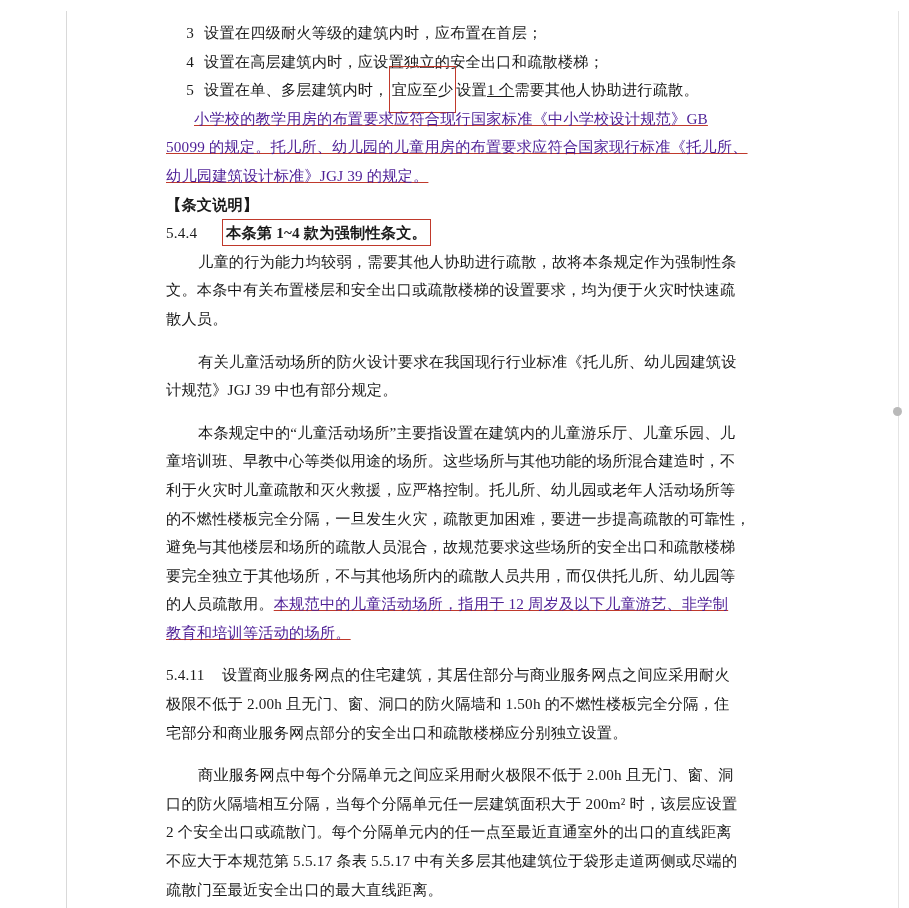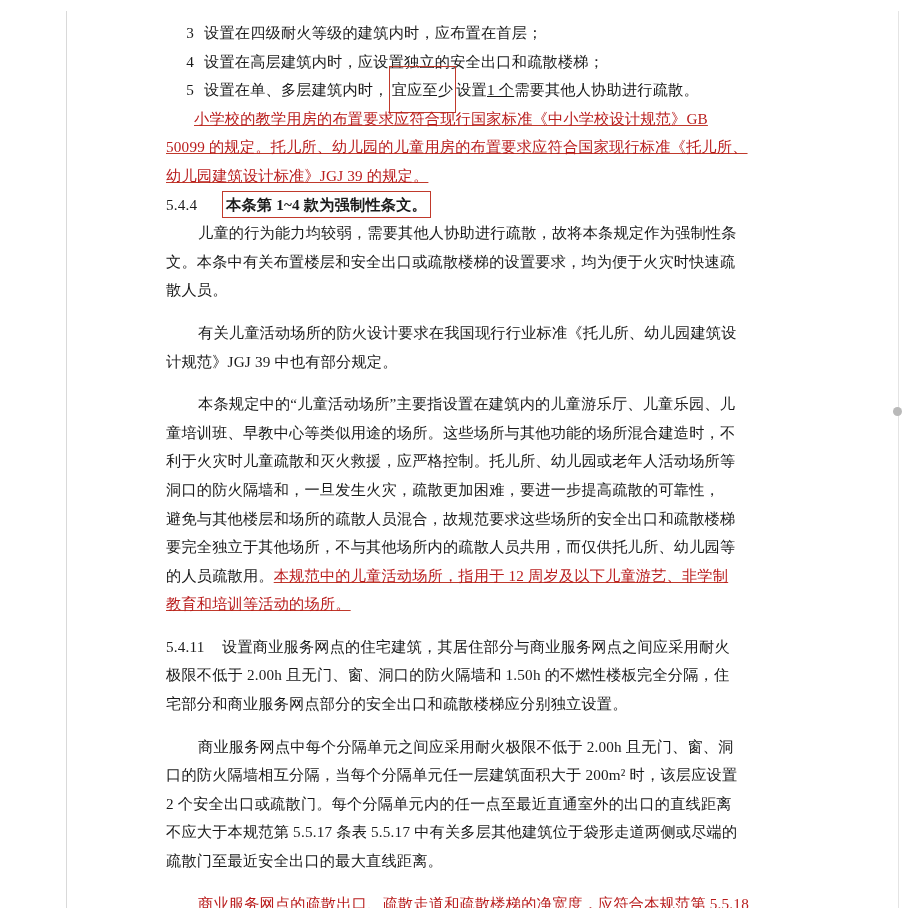--- a/index.html
+++ b/index.html
@@ -54,21 +54,21 @@
     width: 572px;
   }
   .line {
     font-size: 15.2px;
     line-height: 28.6px;
     color: #1a1a1a;
     letter-spacing: 0.2px;
     white-space: nowrap;
   }
   .red-u {
-    color: #b91c1c;
+    color: #4c1d95;
     text-decoration: underline;
     text-decoration-color: #c0392b;
   }
   .blk-u {
     text-decoration: underline;
     text-decoration-color: #1a1a1a;
   }
   .boxed {
     border: 1px solid #c0392b;
     padding: 14px 2px;
@@ -115,36 +115,37 @@
     </div>
 
     <div class="line num-item">
       <span class="num-label">5</span><span>设置在单、多层建筑内时，</span><span class="boxed">宜应至少</span><span>设置</span><span class="blk-u">1 个</span><span>需要其他人协助进行疏散。</span>
     </div>
 
     <div class="line red-u" style="margin-left:26px;">小学校的教学用房的布置要求应符合现行国家标准《中小学校设计规范》GB</div>
     <div class="line red-u" style="margin-left:-2px;">50099 的规定。托儿所、幼儿园的儿童用房的布置要求应符合国家现行标准《托儿所、</div>
     <div class="line red-u" style="margin-left:-2px;">幼儿园建筑设计标准》JGJ 39 的规定。</div>
 
+    <div class="line bold-head" style="margin-left:-2px;">【条文说明】</div>
 
     <div class="line" style="margin-left:-2px;">
       <span class="clause-no">5.4.4</span><span class="boxed-blk bold-head">本条第 1~4 款为强制性条文。</span>
     </div>
 
     <div class="line" style="margin-left:30px;">儿童的行为能力均较弱，需要其他人协助进行疏散，故将本条规定作为强制性条</div>
     <div class="line" style="margin-left:-2px;">文。本条中有关布置楼层和安全出口或疏散楼梯的设置要求，均为便于火灾时快速疏</div>
     <div class="line" style="margin-left:-2px;">散人员。</div>
 
     <div class="line" style="margin-left:30px; margin-top:14px;">有关儿童活动场所的防火设计要求在我国现行行业标准《托儿所、幼儿园建筑设</div>
     <div class="line" style="margin-left:-2px;">计规范》JGJ 39 中也有部分规定。</div>
 
     <div class="line" style="margin-left:30px; margin-top:14px;">本条规定中的“儿童活动场所”主要指设置在建筑内的儿童游乐厅、儿童乐园、儿</div>
     <div class="line" style="margin-left:-2px;">童培训班、早教中心等类似用途的场所。这些场所与其他功能的场所混合建造时，不</div>
     <div class="line" style="margin-left:-2px;">利于火灾时儿童疏散和灭火救援，应严格控制。托儿所、幼儿园或老年人活动场所等</div>
-    <div class="line" style="margin-left:-2px;">洞口的防火隔墙和，一旦发生火灾，疏散更加困难，要进一步提高疏散的可靠性，</div>
+    <div class="line" style="margin-left:-2px;">的不燃性楼板完全分隔，一旦发生火灾，疏散更加困难，要进一步提高疏散的可靠性，</div>
     <div class="line" style="margin-left:-2px;">避免与其他楼层和场所的疏散人员混合，故规范要求这些场所的安全出口和疏散楼梯</div>
     <div class="line" style="margin-left:-2px;">要完全独立于其他场所，不与其他场所内的疏散人员共用，而仅供托儿所、幼儿园等</div>
     <div class="line" style="margin-left:-2px;">
       <span>的人员疏散用。</span><span class="red-u">本规范中的儿童活动场所，指用于 12 周岁及以下儿童游艺、非学制</span>
     </div>
     <div class="line red-u" style="margin-left:-2px;">教育和培训等活动的场所。</div>
 
     <div class="line" style="margin-left:-2px; margin-top:14px;">
       <span class="clause-no">5.4.11</span><span>设置商业服务网点的住宅建筑，其居住部分与商业服务网点之间应采用耐火</span>
     </div>

